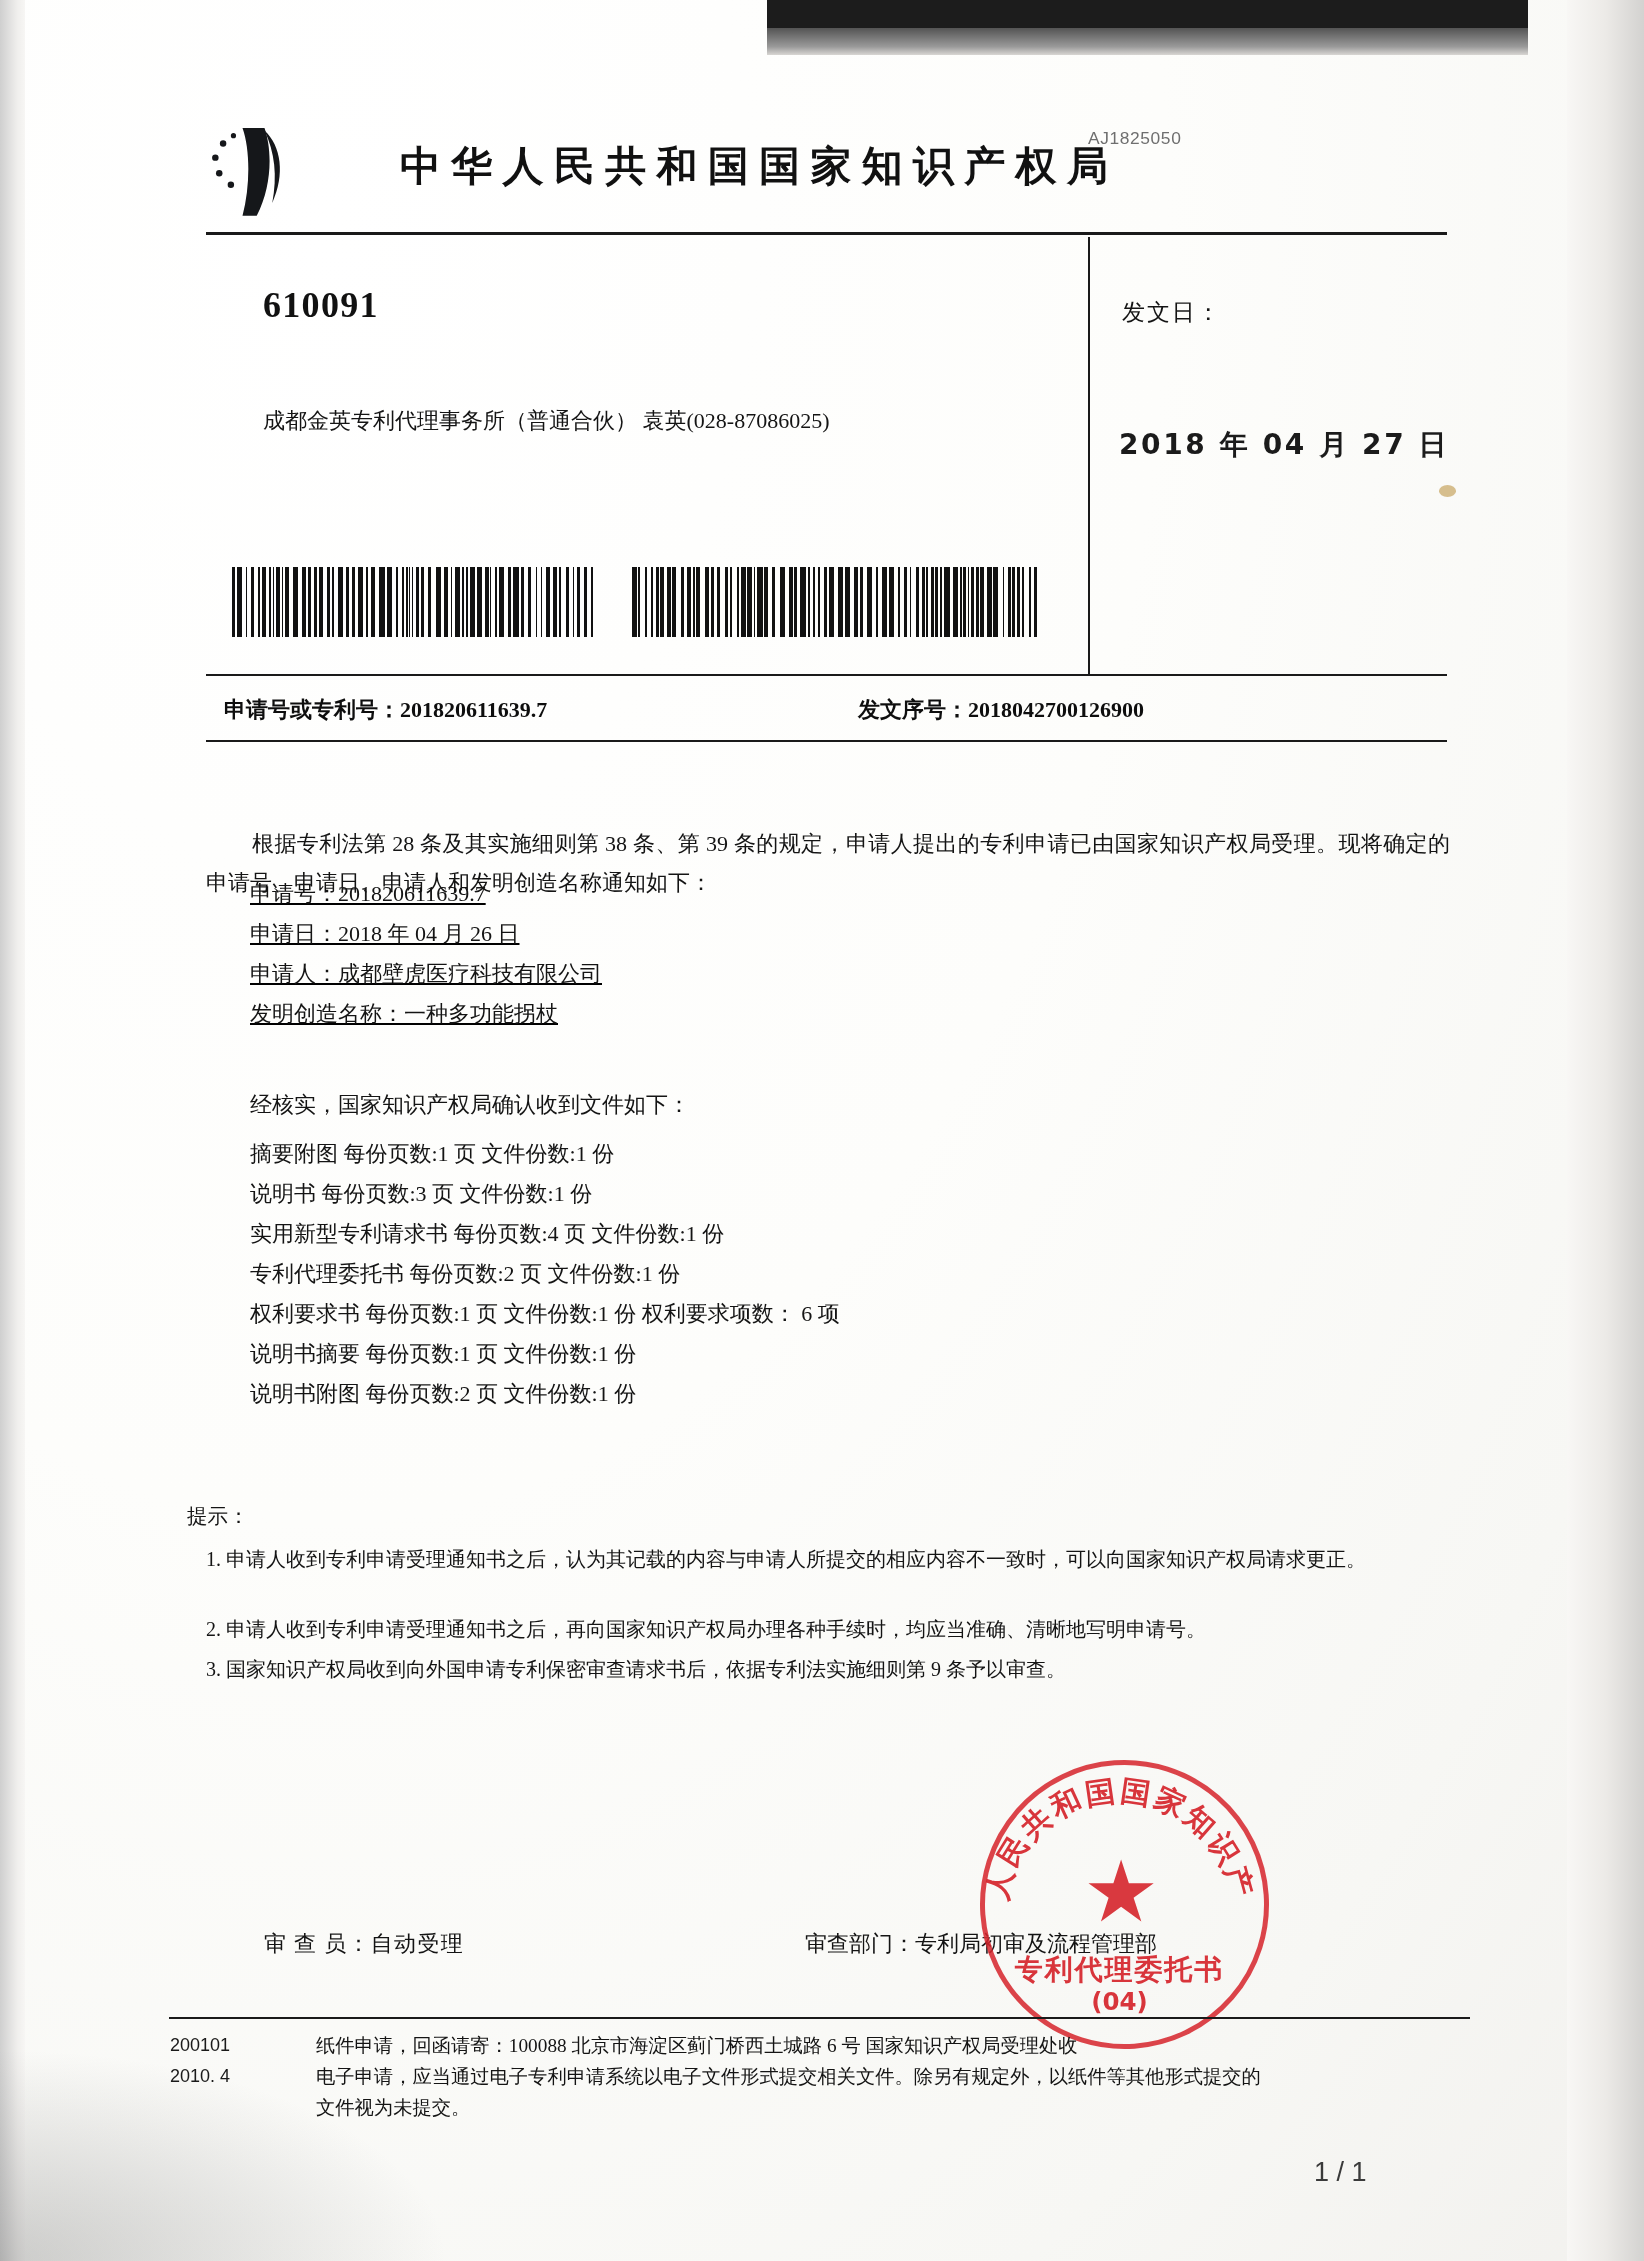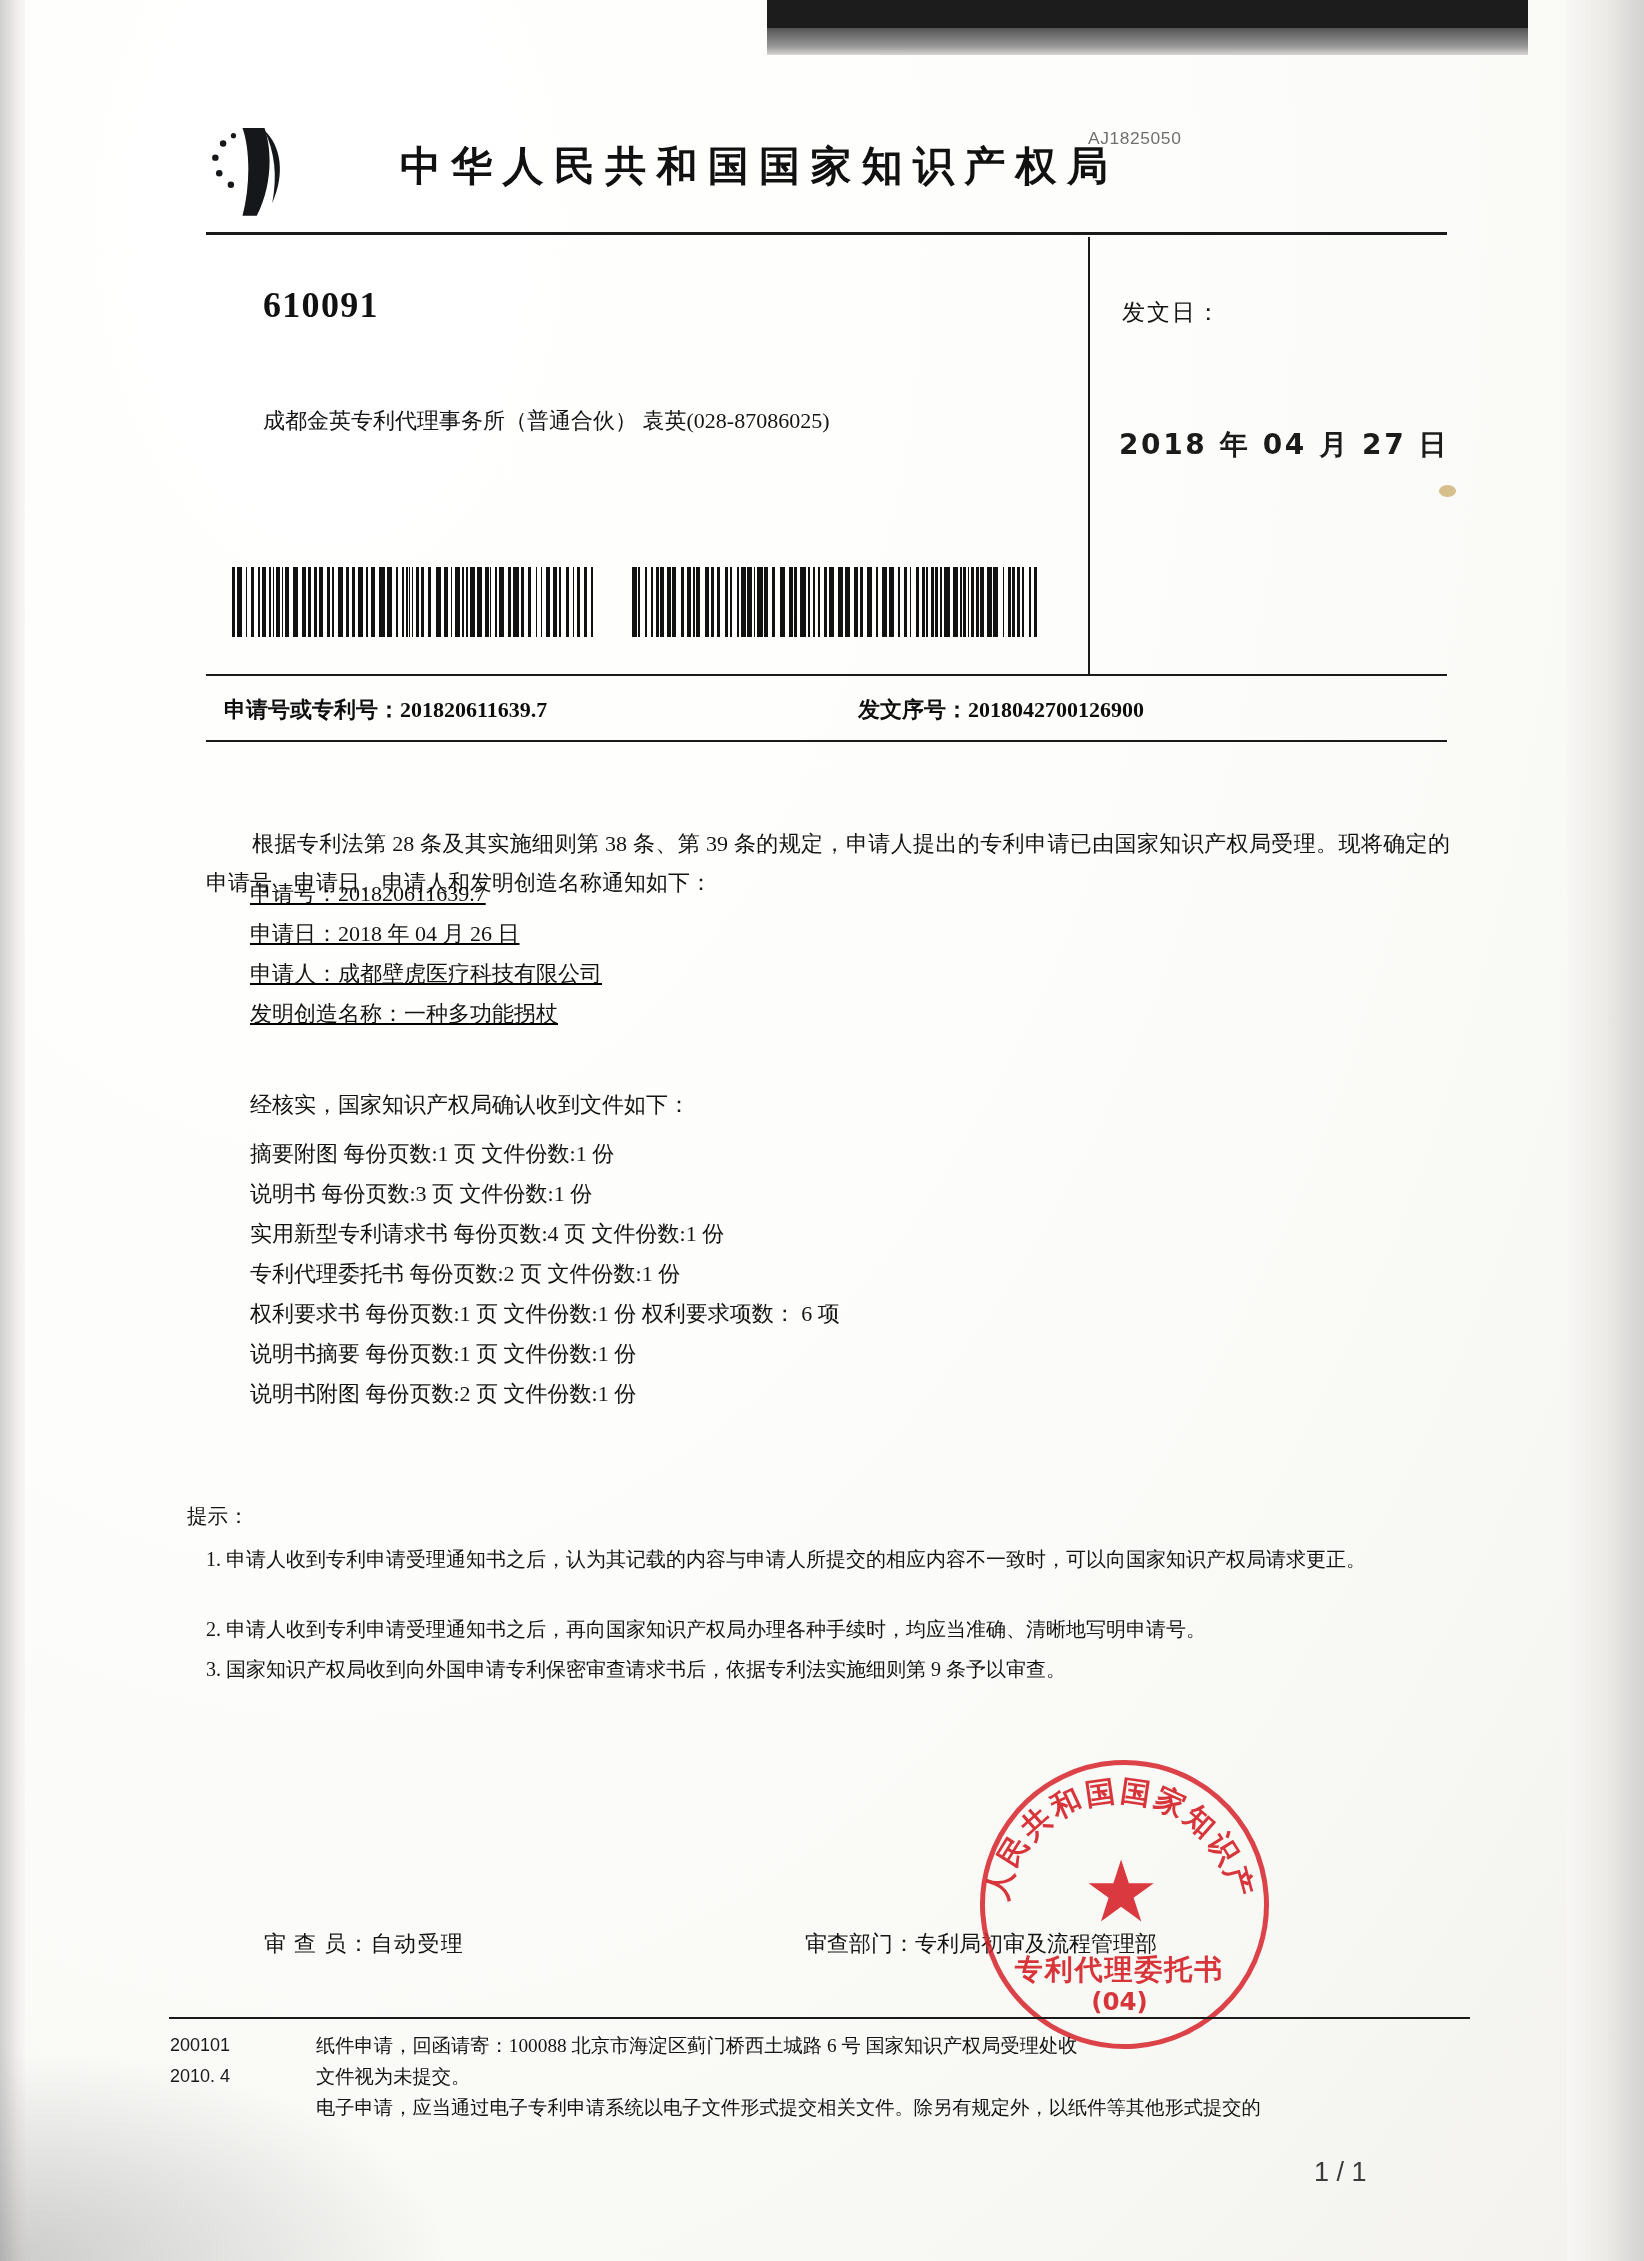--- a/index.html
+++ b/index.html
@@ -442,20 +442,20 @@
       <div class="seal-num">(04)</div>
     </div>
 
     <div class="rule-bottom"></div>
     <div class="foot-codes">
       <div>200101</div>
       <div>2010. 4</div>
     </div>
     <div class="foot-text">
       <div>纸件申请，回函请寄：100088 北京市海淀区蓟门桥西土城路 6 号   国家知识产权局受理处收</div>
+      <div>电子申请，应当通过电子专利申请系统以电子文件形式提交相关文件。除另有规定外，以纸件等其他形式提交的</div>
       <div>文件视为未提交。</div>
-      <div>电子申请，应当通过电子专利申请系统以电子文件形式提交相关文件。除另有规定外，以纸件等其他形式提交的</div>
     </div>
     <div class="page-num">1 / 1</div>
 
   </div>
 </div>
 
 
 </body></html>

